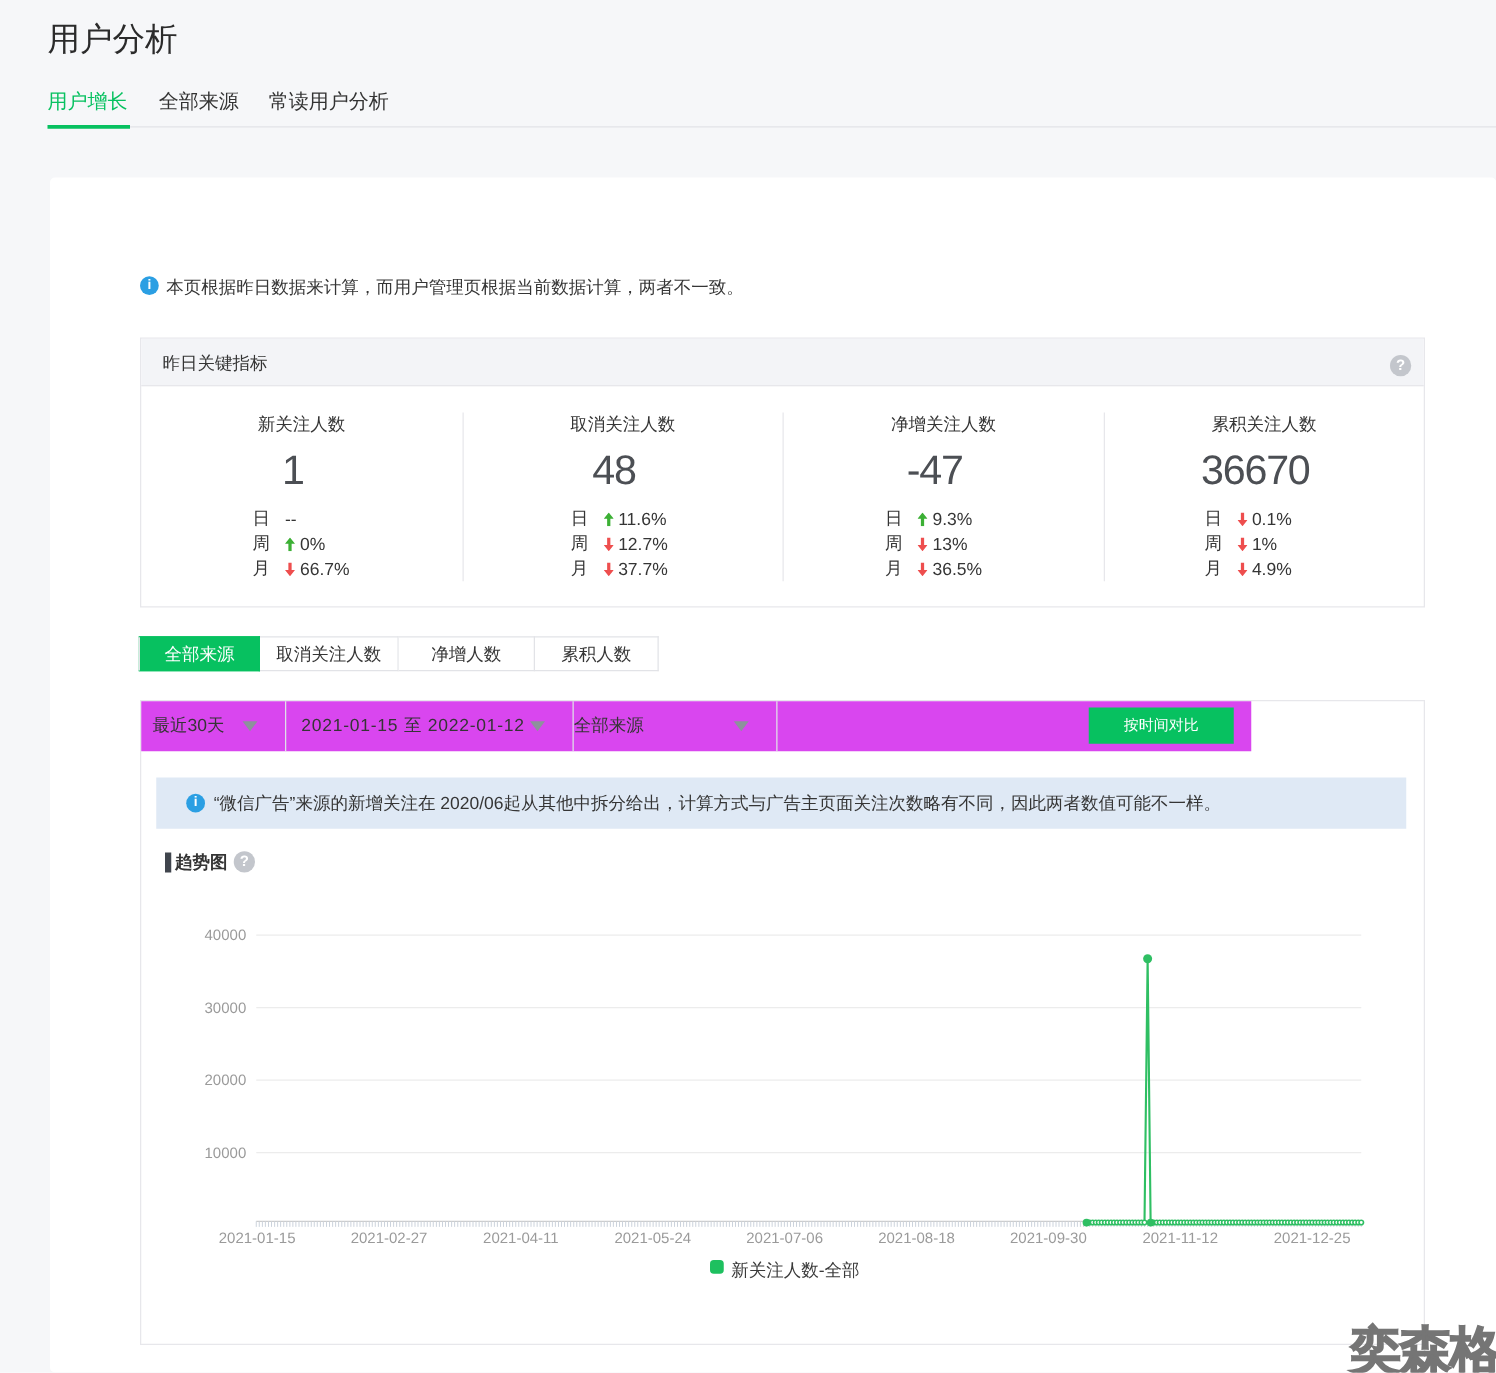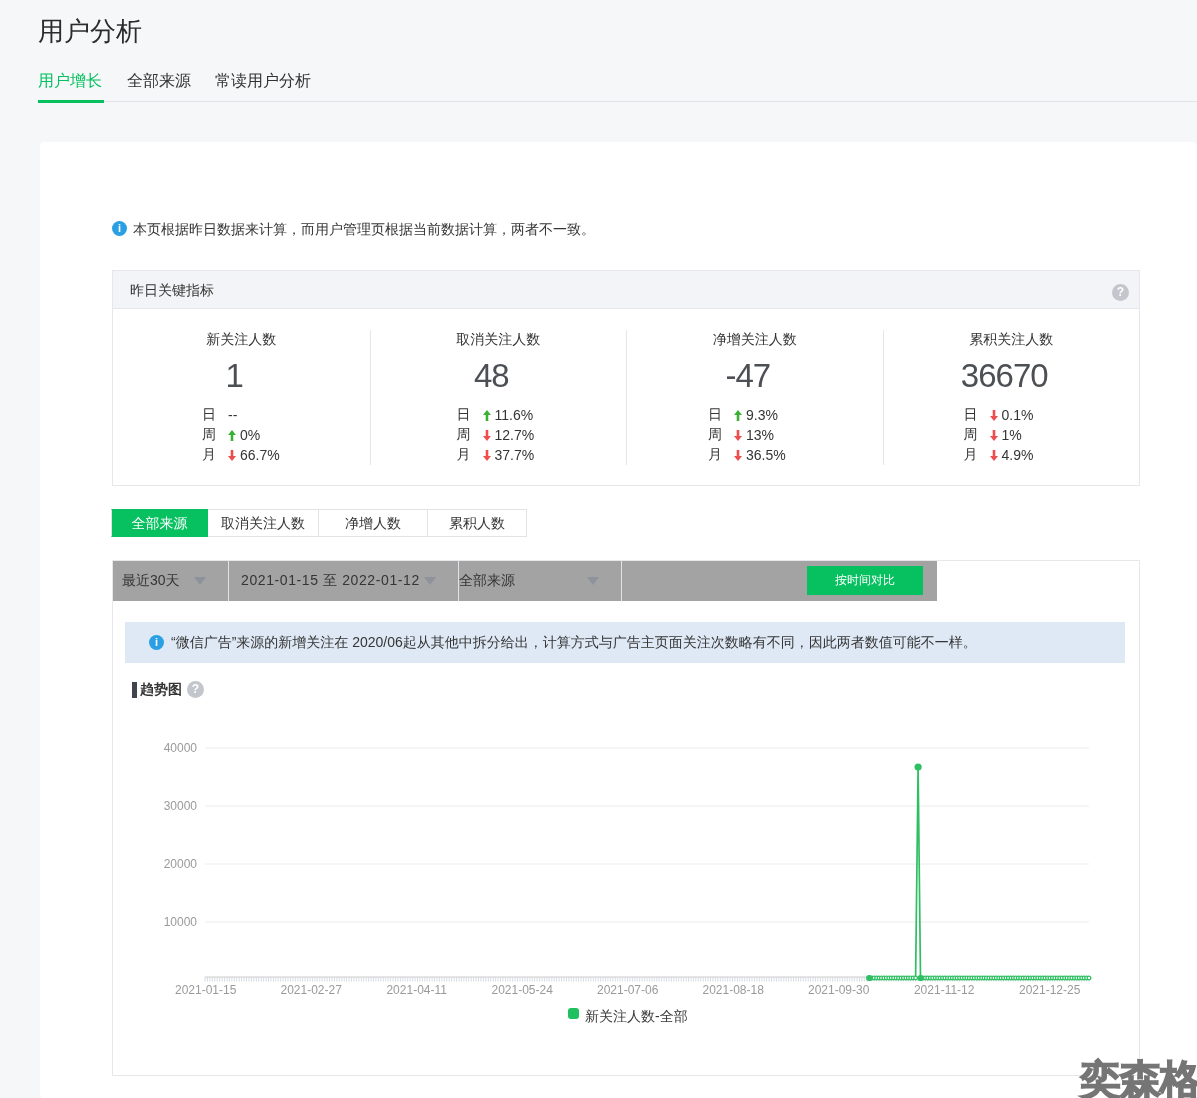--- a/index.html
+++ b/index.html
@@ -24,21 +24,21 @@
 .rows{margin-top:10px}
 .row{height:20px;font-size:14px;color:#353535;display:flex;align-items:center}
 .lab{width:14px;display:inline-block}
 .val{margin-left:12px;display:inline-flex;align-items:center}
 .ar{margin-right:4px}
 .btns{position:absolute;left:111px;top:509px;height:28px;display:flex}
 .btn{height:28px;border:1px solid #e2e3e7;border-left:none;background:#fff;font-size:14px;color:#353535;text-align:center;line-height:26px}
 .btn.on{background:#07c160;border-color:#07c160;color:#fff}
 .btn:first-child{border-left:1px solid #e2e3e7}
 .panel{position:absolute;left:112px;top:560px;width:1028px;height:516px;border:1px solid #e7e7eb;background:#fff}
-.fbar{position:absolute;left:0;top:0;width:824px;height:40px;background:#a3a3a3;display:flex;align-items:flex-end}
+.fbar{position:absolute;left:0;top:0;width:888px;height:40px;background:#d946ef;display:flex;align-items:flex-end}
 .fcell{height:40px;display:flex;align-items:center;border-right:1px solid #dfe2e7;font-size:14px;color:#353535}
 .tri{width:0;height:0;border-left:6px solid transparent;border-right:6px solid transparent;border-top:8px solid #8d929b;margin-left:auto;margin-right:22px}
 .cmpbtn{position:absolute;right:14px;top:5px;width:116px;height:29px;background:#07c160;border-radius:0;color:#fff;font-size:12px;text-align:center;line-height:29px}
 .notice{position:absolute;left:12px;top:61px;width:1000px;height:41px;background:#dfe9f5;display:flex;align-items:center;font-size:14px;color:#353535}
 .trend{position:absolute;left:19px;top:120px;height:17px;display:flex;align-items:center;font-size:14px;color:#353535;font-weight:bold}
 .tbar{width:5px;height:16px;background:#40454d;margin-right:3px}
 .chart{position:absolute;left:0px;top:130px}
 .legend{position:absolute;left:455px;top:447px;display:flex;align-items:flex-start;font-size:14px;color:#3a3a3a}
 .lsq{width:11px;height:11px;border-radius:3px;background:#1ec05f;margin-right:6px}
 .wm{position:absolute;left:1080px;top:1053px;font-size:41px;font-weight:900;color:#757575;letter-spacing:-1px;white-space:nowrap;-webkit-text-stroke:1.4px #757575}

